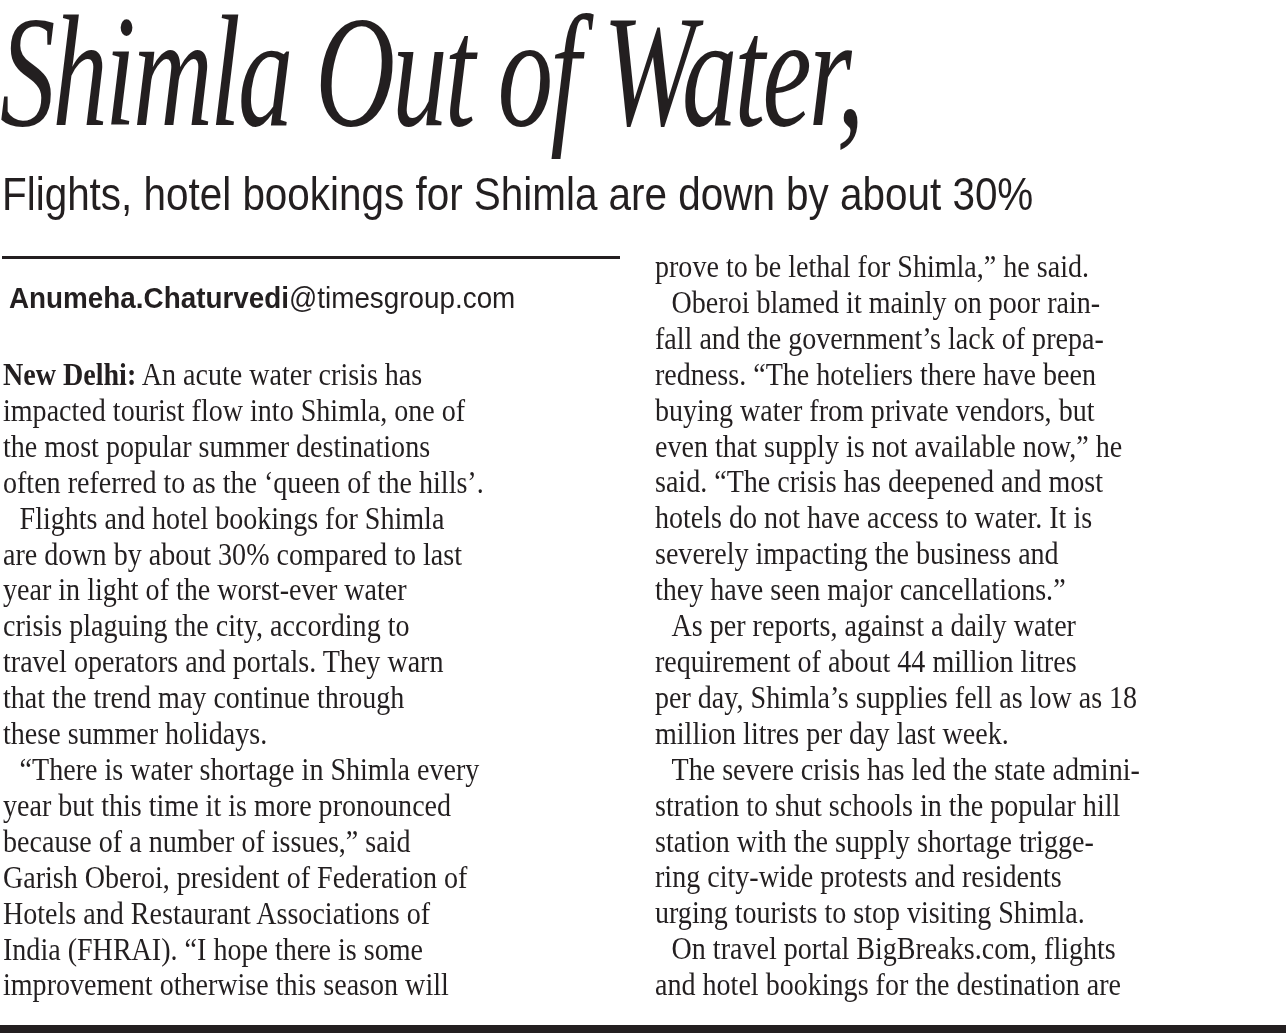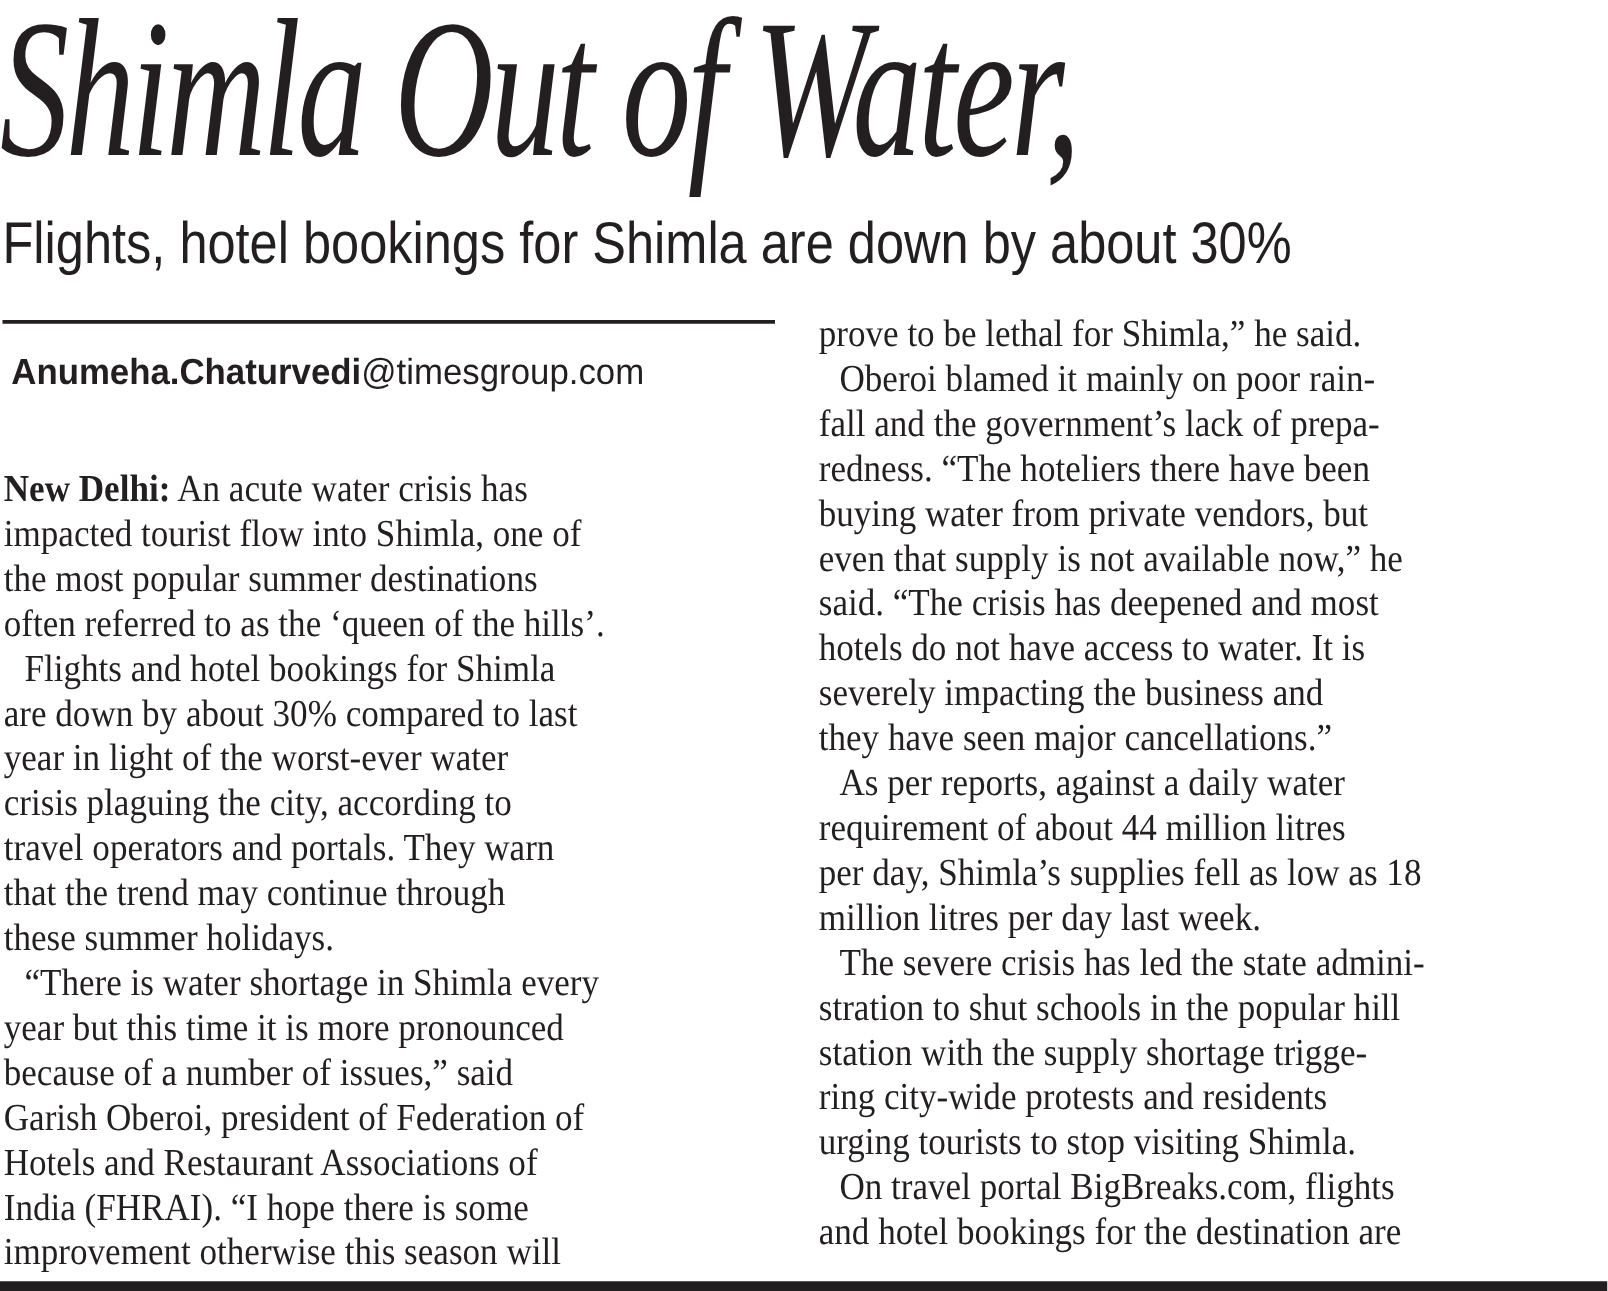--- a/index.html
+++ b/index.html
@@ -23,21 +23,21 @@
     position: absolute; left: 9px; top: 280px; white-space: nowrap;
     font-family: "Liberation Sans", "DejaVu Sans", sans-serif; font-size: 29px; line-height: 36px;
     transform: scaleX(0.96); transform-origin: left top;
   }
   .byline .name { font-weight: bold; }
   .col {
     position: absolute;
     font-family: "Liberation Serif", "DejaVu Serif", serif;
     font-size: 30.5px; line-height: 35.9px;
   }
-  .col-left { left: 3px; top: 358px; width: 640px; margin-top: 16px; }
+  .col-left { left: 3px; top: 358px; width: 640px; }
   .col-right { left: 655px; top: 250px; width: 640px; }
   .line { display: block; white-space: nowrap; transform: scaleX(0.92); transform-origin: left top; }
   .indent { padding-left: 18px; }
   .dateline { font-weight: bold; }
 </style>
 </head>
 <body>
 
 <div class="headline">Shimla Out of Water,</div>
 <div class="subhead">Flights, hotel bookings for Shimla are down by about 30%</div>

